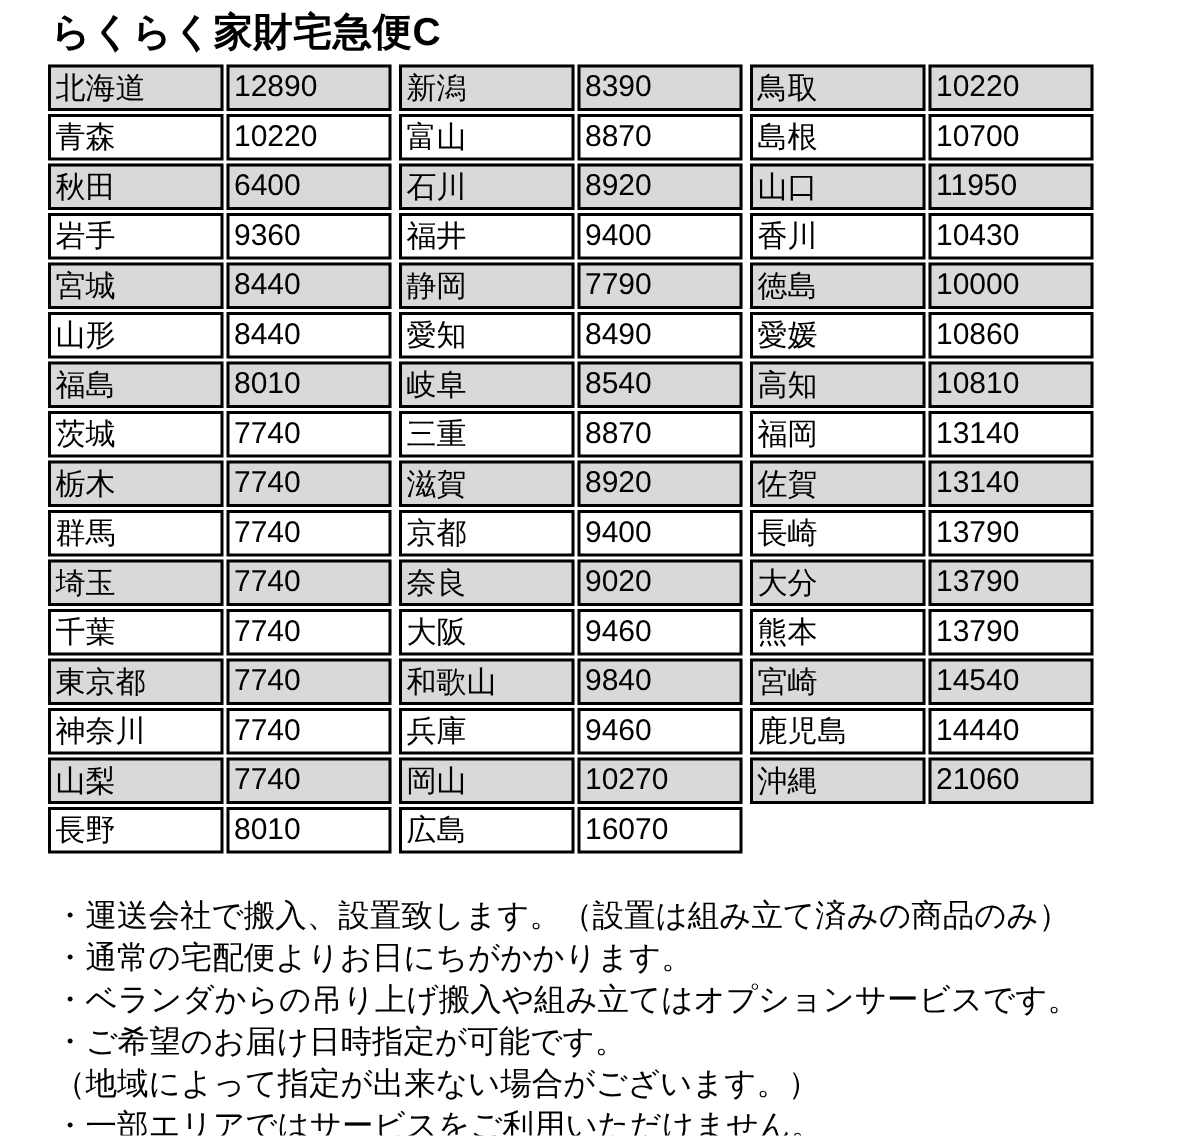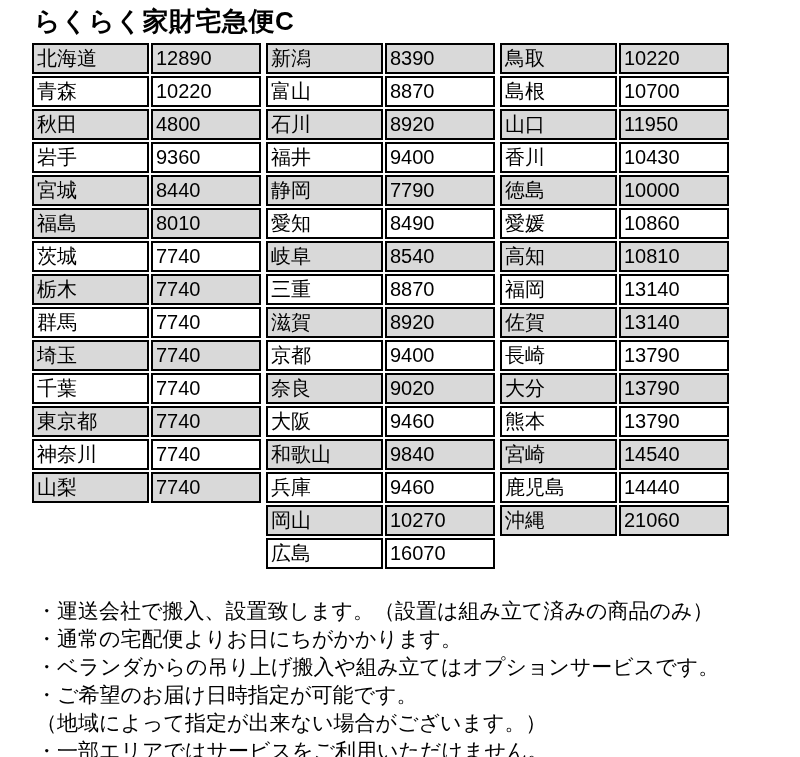--- a/index.html
+++ b/index.html
@@ -59,30 +59,34 @@
           <tr class="shade">
             <td class="name">北海道</td>
             <td class="price">12890</td>
           </tr>
           <tr>
             <td class="name">青森</td>
             <td class="price">10220</td>
           </tr>
           <tr class="shade">
             <td class="name">秋田</td>
-            <td class="price">4800</td>
+            <td class="price">6400</td>
           </tr>
           <tr>
             <td class="name">岩手</td>
             <td class="price">9360</td>
           </tr>
           <tr class="shade">
             <td class="name">宮城</td>
             <td class="price">8440</td>
           </tr>
+          <tr>
+            <td class="name">山形</td>
+            <td class="price">8440</td>
+          </tr>
           <tr class="shade">
             <td class="name">福島</td>
             <td class="price">8010</td>
           </tr>
           <tr>
             <td class="name">茨城</td>
             <td class="price">7740</td>
           </tr>
           <tr class="shade">
             <td class="name">栃木</td>
@@ -104,20 +108,24 @@
             <td class="name">東京都</td>
             <td class="price">7740</td>
           </tr>
           <tr>
             <td class="name">神奈川</td>
             <td class="price">7740</td>
           </tr>
           <tr class="shade">
             <td class="name">山梨</td>
             <td class="price">7740</td>
+          </tr>
+          <tr>
+            <td class="name">長野</td>
+            <td class="price">8010</td>
           </tr>
         </tbody>
     </table>
     <table class="price-table">
       <tbody>
           <tr class="shade">
             <td class="name">新潟</td>
             <td class="price">8390</td>
           </tr>
           <tr>

